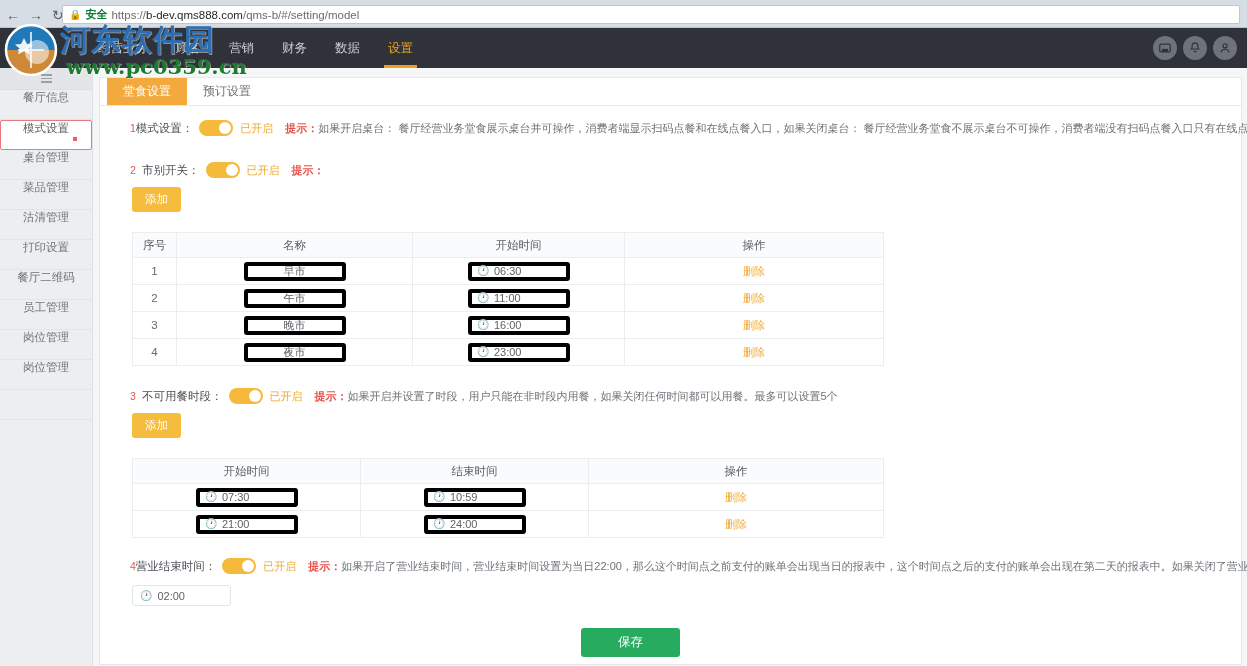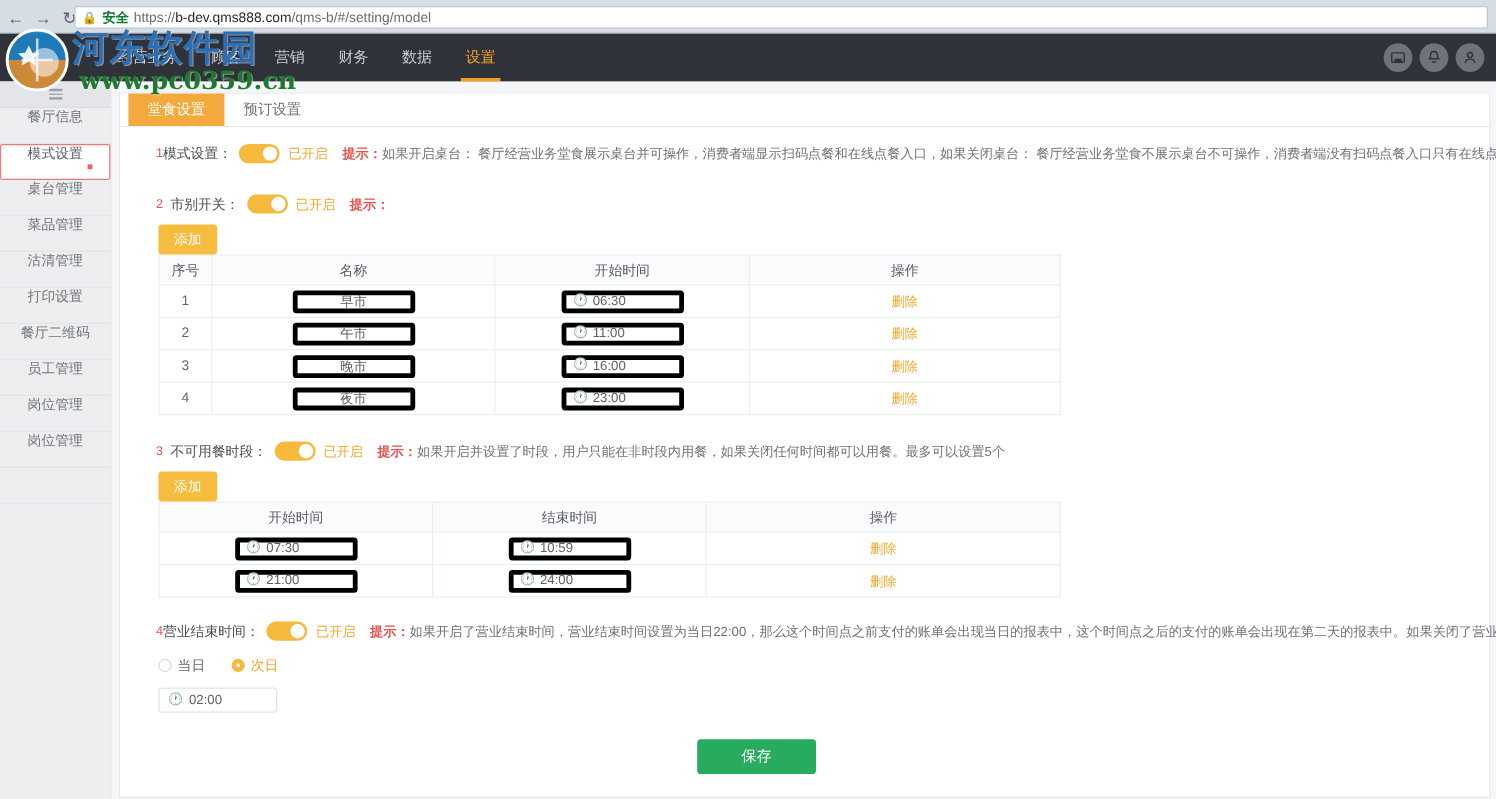--- a/index.html
+++ b/index.html
@@ -133,21 +133,21 @@
   .tip-text { color: #6d7277; font-size: 11px; white-space: nowrap; }
 
   .btn-add {
     margin: 9px 0 0 32px; background: #f5bc3e; color: #ffffff;
     border: none; border-radius: 3px; padding: 5px 13px;
     font-size: 11.5px; cursor: pointer;
     font-family: "Liberation Sans", sans-serif;
   }
 
   table.grid {
-    margin: 0 0 0 32px; border-collapse: collapse; width: 752px;
+    margin: 20px 0 0 32px; border-collapse: collapse; width: 752px;
     background: #ffffff;
   }
   table.grid th {
     background: #fafbfc; border: 1px solid #ebeef1;
     font-weight: normal; font-size: 11.5px; color: #585d62;
     height: 25px; text-align: center;
   }
   table.grid td {
     border: 1px solid #ebeef1; height: 27px; text-align: center;
     font-size: 11.5px; color: #63686d;
@@ -457,30 +457,20 @@
         <span class="row-num">4</span>
         <span class="row-label">营业结束时间：</span>
         <div class="toggle">
             <span class="knob"></span>
           </div>
         <span class="toggle-text">已开启</span>
         <span class="tip-label">提示：</span>
         <span class="tip-text">如果开启了营业结束时间，营业结束时间设置为当日22:00，那么这个时间点之前支付的账单会出现当日的报表中，这个时间点之后的支付的账单会出现在第二天的报表中。如果关闭了营业结束时间，默认为00:00</span>
       </div>
 
-      <div class="radio-row">
-        <label class="radio">
-          <span class="mark"></span>
-          <span class="rlabel">当日</span>
-        </label>
-        <label class="radio sel">
-          <span class="mark"></span>
-          <span class="rlabel">次日</span>
-        </label>
-      </div>
 
       <div class="time-field">
         <span class="clock-ic">🕐</span>
         <span>02:00</span>
       </div>
 
       <div class="save-wrap">
         <button class="btn-save">保存</button>
       </div>
 

